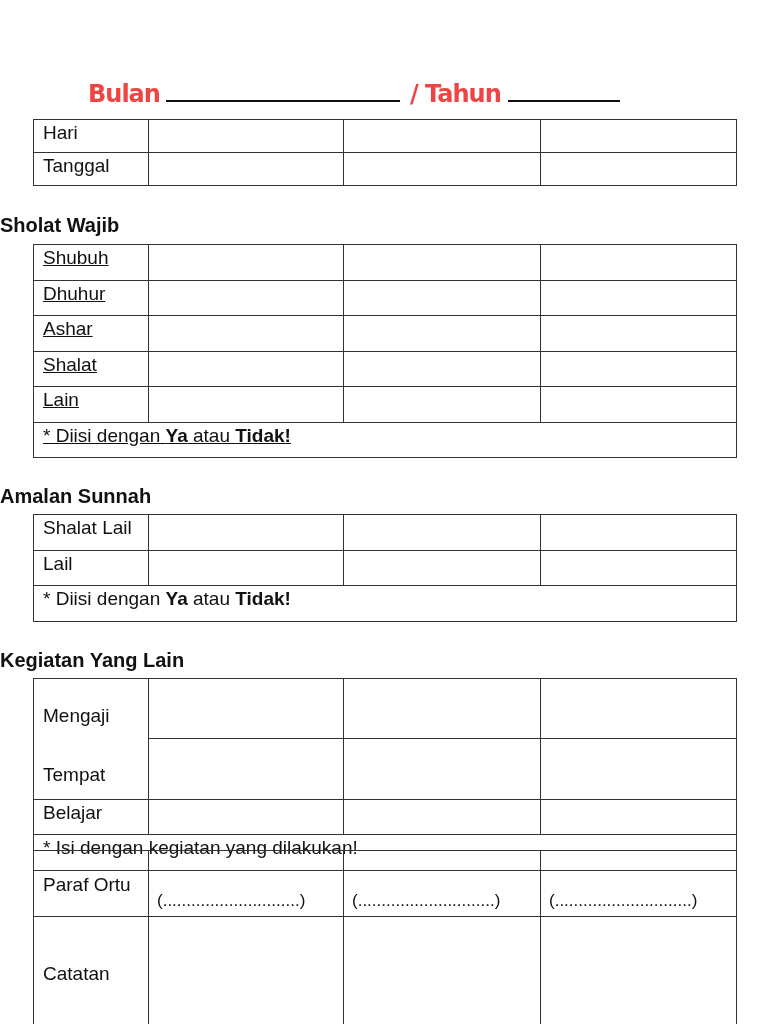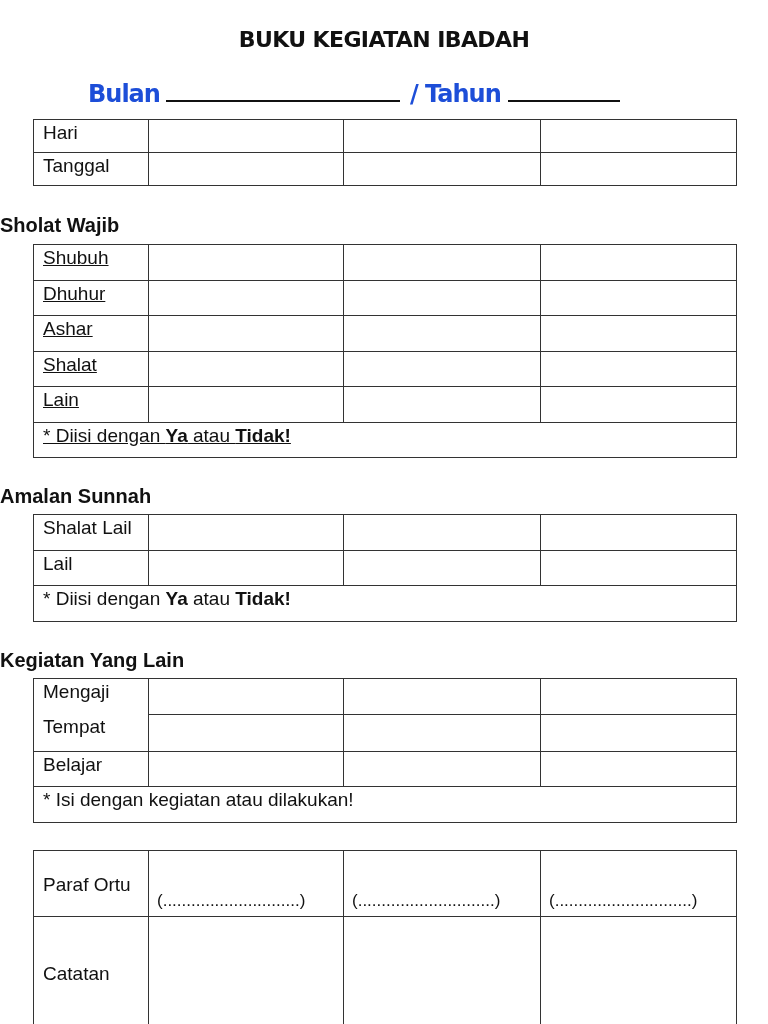--- a/index.html
+++ b/index.html
@@ -12,21 +12,21 @@
 
     .doc-title {
       position: absolute; left: 0; top: 27px; width: 768px;
       text-align: center; font-family: "DejaVu Sans", sans-serif;
       font-weight: bold; font-size: 22px; letter-spacing: -0.6px; color: #111;
     }
     .period-line {
       position: absolute; left: 88px; top: 74px; height: 34px;
       display: flex; align-items: flex-end;
       font-family: "DejaVu Sans", sans-serif; font-weight: bold;
-      font-size: 24px; letter-spacing: -1px; color: #1d4ed8;
+      font-size: 24px; letter-spacing: -1px; color: #ef4444;
     }
     .period-line .blank {
       display: inline-block; border-bottom: 2px solid #111;
       height: 1px; margin-bottom: 6px;
     }
     .blank-bulan { width: 234px; margin-left: 6px; margin-right: 10px; }
     .blank-tahun { width: 112px; margin-left: 7px; }
 
     .section-title {
       position: absolute; left: 0; width: 768px; 
@@ -44,32 +44,31 @@
       vertical-align: top; padding: 2px 0 0 9px; line-height: 22px;
     }
     col.c0 { width: 115px; }
     col.c1 { width: 195px; }
     col.c2 { width: 197px; }
     col.c3 { width: 196px; }
 
     .note-cell b { font-weight: bold; }
 
     .merged-label { display: flex; flex-direction: column; }
-    .merged-label span { display: block; height: 35px; line-height: 22px; }
+    .merged-label span { display: block; height: 35px; line-height: 22px; margin-top: 24px; }
 
     .sig-cell { vertical-align: bottom !important; padding: 0 0 4px 8px !important; font-size: 17px; white-space: nowrap; }
     .mid-cell { vertical-align: middle !important; }
     table.open-bottom tr:last-child td { border-bottom: none; }
   </style>
 </head>
 <body>
 
 <div class="page">
 
-  <div class="doc-title">BUKU KEGIATAN IBADAH</div>
 
   <div class="period-line">
     <span>Bulan</span>
     <span class="blank blank-bulan"></span>
     <span>/ Tahun</span>
     <span class="blank blank-tahun"></span>
   </div>
 
   <table class="grid" style="top:119px;">
     <colgroup>
@@ -191,21 +190,21 @@
       <td></td>
       <td></td>
     </tr>
     <tr style="height:35px;">
       <td>Belajar</td>
       <td></td>
       <td></td>
       <td></td>
     </tr>
     <tr style="height:36px;">
-      <td colspan="4">* Isi dengan kegiatan atau dilakukan!</td>
+      <td colspan="4">* Isi dengan kegiatan yang dilakukan!</td>
     </tr>
   </tbody>
     </table>
 
   <table class="grid open-bottom" style="top:850px;">
     <colgroup>
         <col class="c0">
         <col class="c1">
         <col class="c2">
         <col class="c3">

